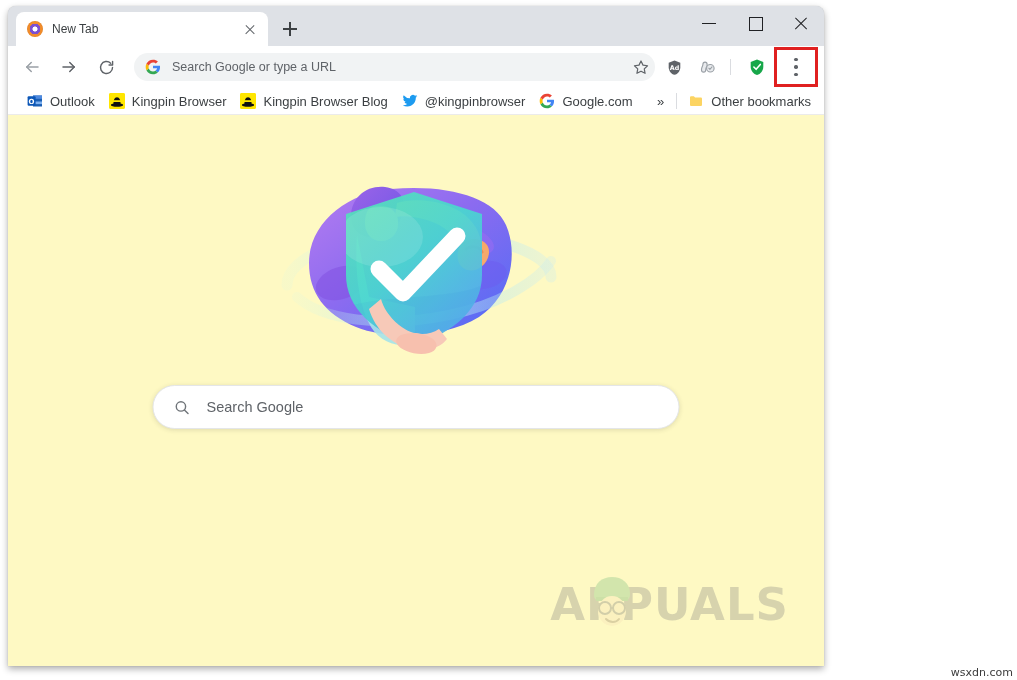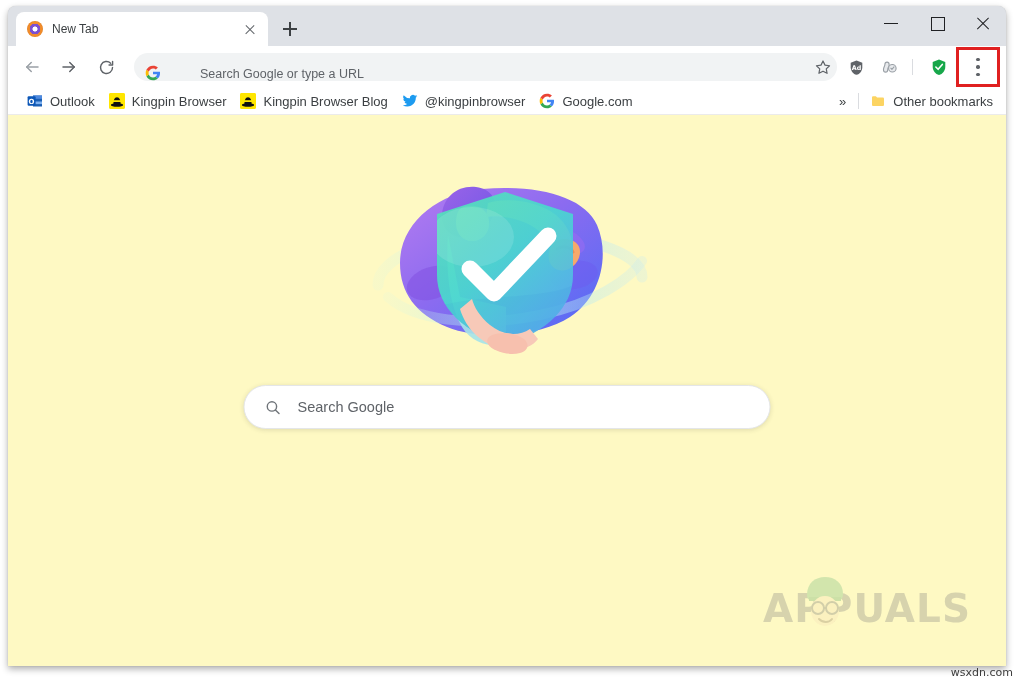--- a/index.html
+++ b/index.html
@@ -7,21 +7,21 @@
     width: 1017px; height: 680px;
     background: #ffffff;
     font-family: "Liberation Sans", sans-serif;
     overflow: hidden;
   }
 
   
   #browser-window {
     position: absolute;
     left: 8px; top: 6px;
-    width: 998px; height: 660px;
+    width: 816px; height: 660px;
     background: #dee1e6;
     border-radius: 8px 8px 0 0;
     box-shadow: 0 3px 7px rgba(0,0,0,.32), 0 0 1px rgba(0,0,0,.28);
     overflow: hidden;
     display: flex;
     flex-direction: column;
   }
 
   
   #tabstrip {
@@ -127,26 +127,25 @@
     flex: 0 0 auto;
   }
   .nav-btn svg { display: block; }
 
   #omnibox {
     flex: 1 1 auto;
     height: 28px;
     background: #f1f3f4;
     border-radius: 14px;
     display: flex;
-    align-items: flex-end;
+    align-items: center;
     padding: 0 10px 0 11px;
     margin-left: 5px;
     margin-right: 4px;
     min-width: 0;
-    gap: 28px;
   }
   #omnibox .g-icon { width: 16px; height: 16px; flex: 0 0 auto; }
   #omnibox .omni-text {
     font-size: 12.5px;
     color: #5f6368;
     margin-left: 11px;
     white-space: nowrap;
     overflow: hidden;
   }
   .omni-star {
@@ -284,21 +283,21 @@
   
   #watermark {
     position: absolute;
     right: 35px;
     bottom: 35px;
     display: flex;
     align-items: center;
     opacity: .30;
   }
   #watermark .wm-text {
-    font-size: 39px;
+    font-size: 45px;
     font-weight: bold;
     letter-spacing: 1px;
     color: #7e7e7e;
     font-family: "DejaVu Sans", sans-serif;
   }
   #wm-face { position: absolute; left: 36px; bottom: 2px; width: 52px; height: 56px; }
 
   
   #source-label {
     position: absolute;

